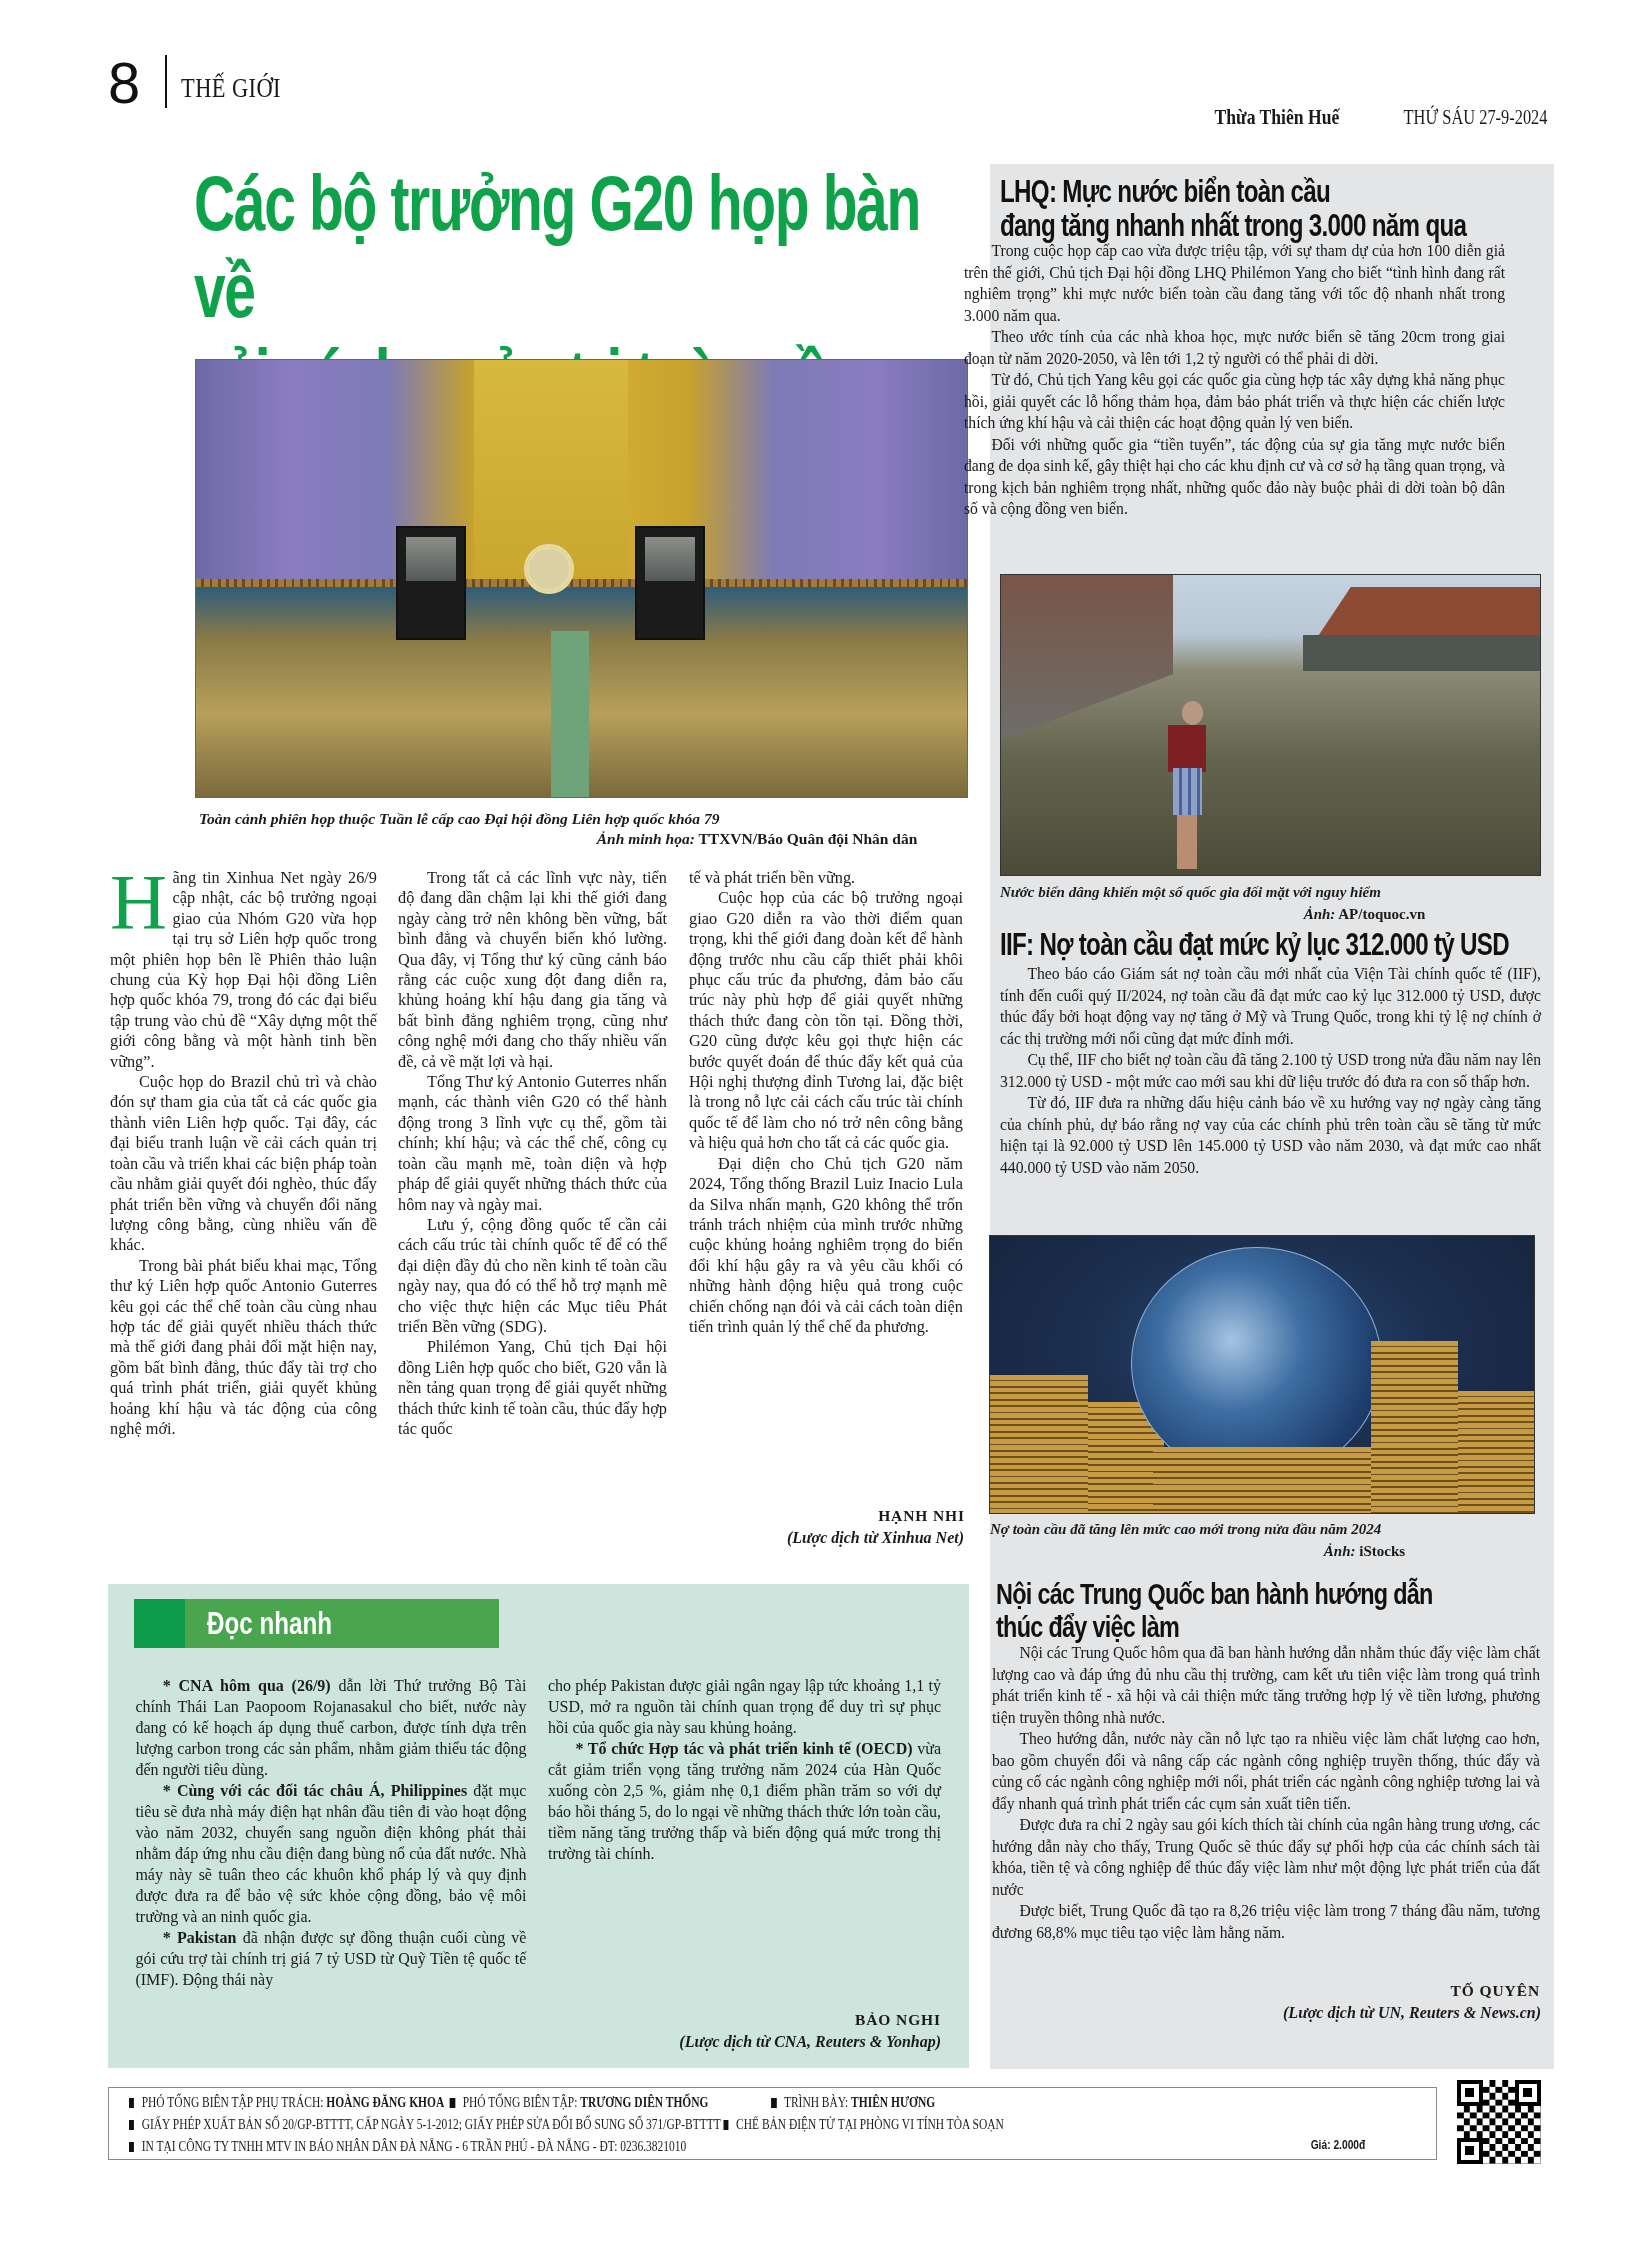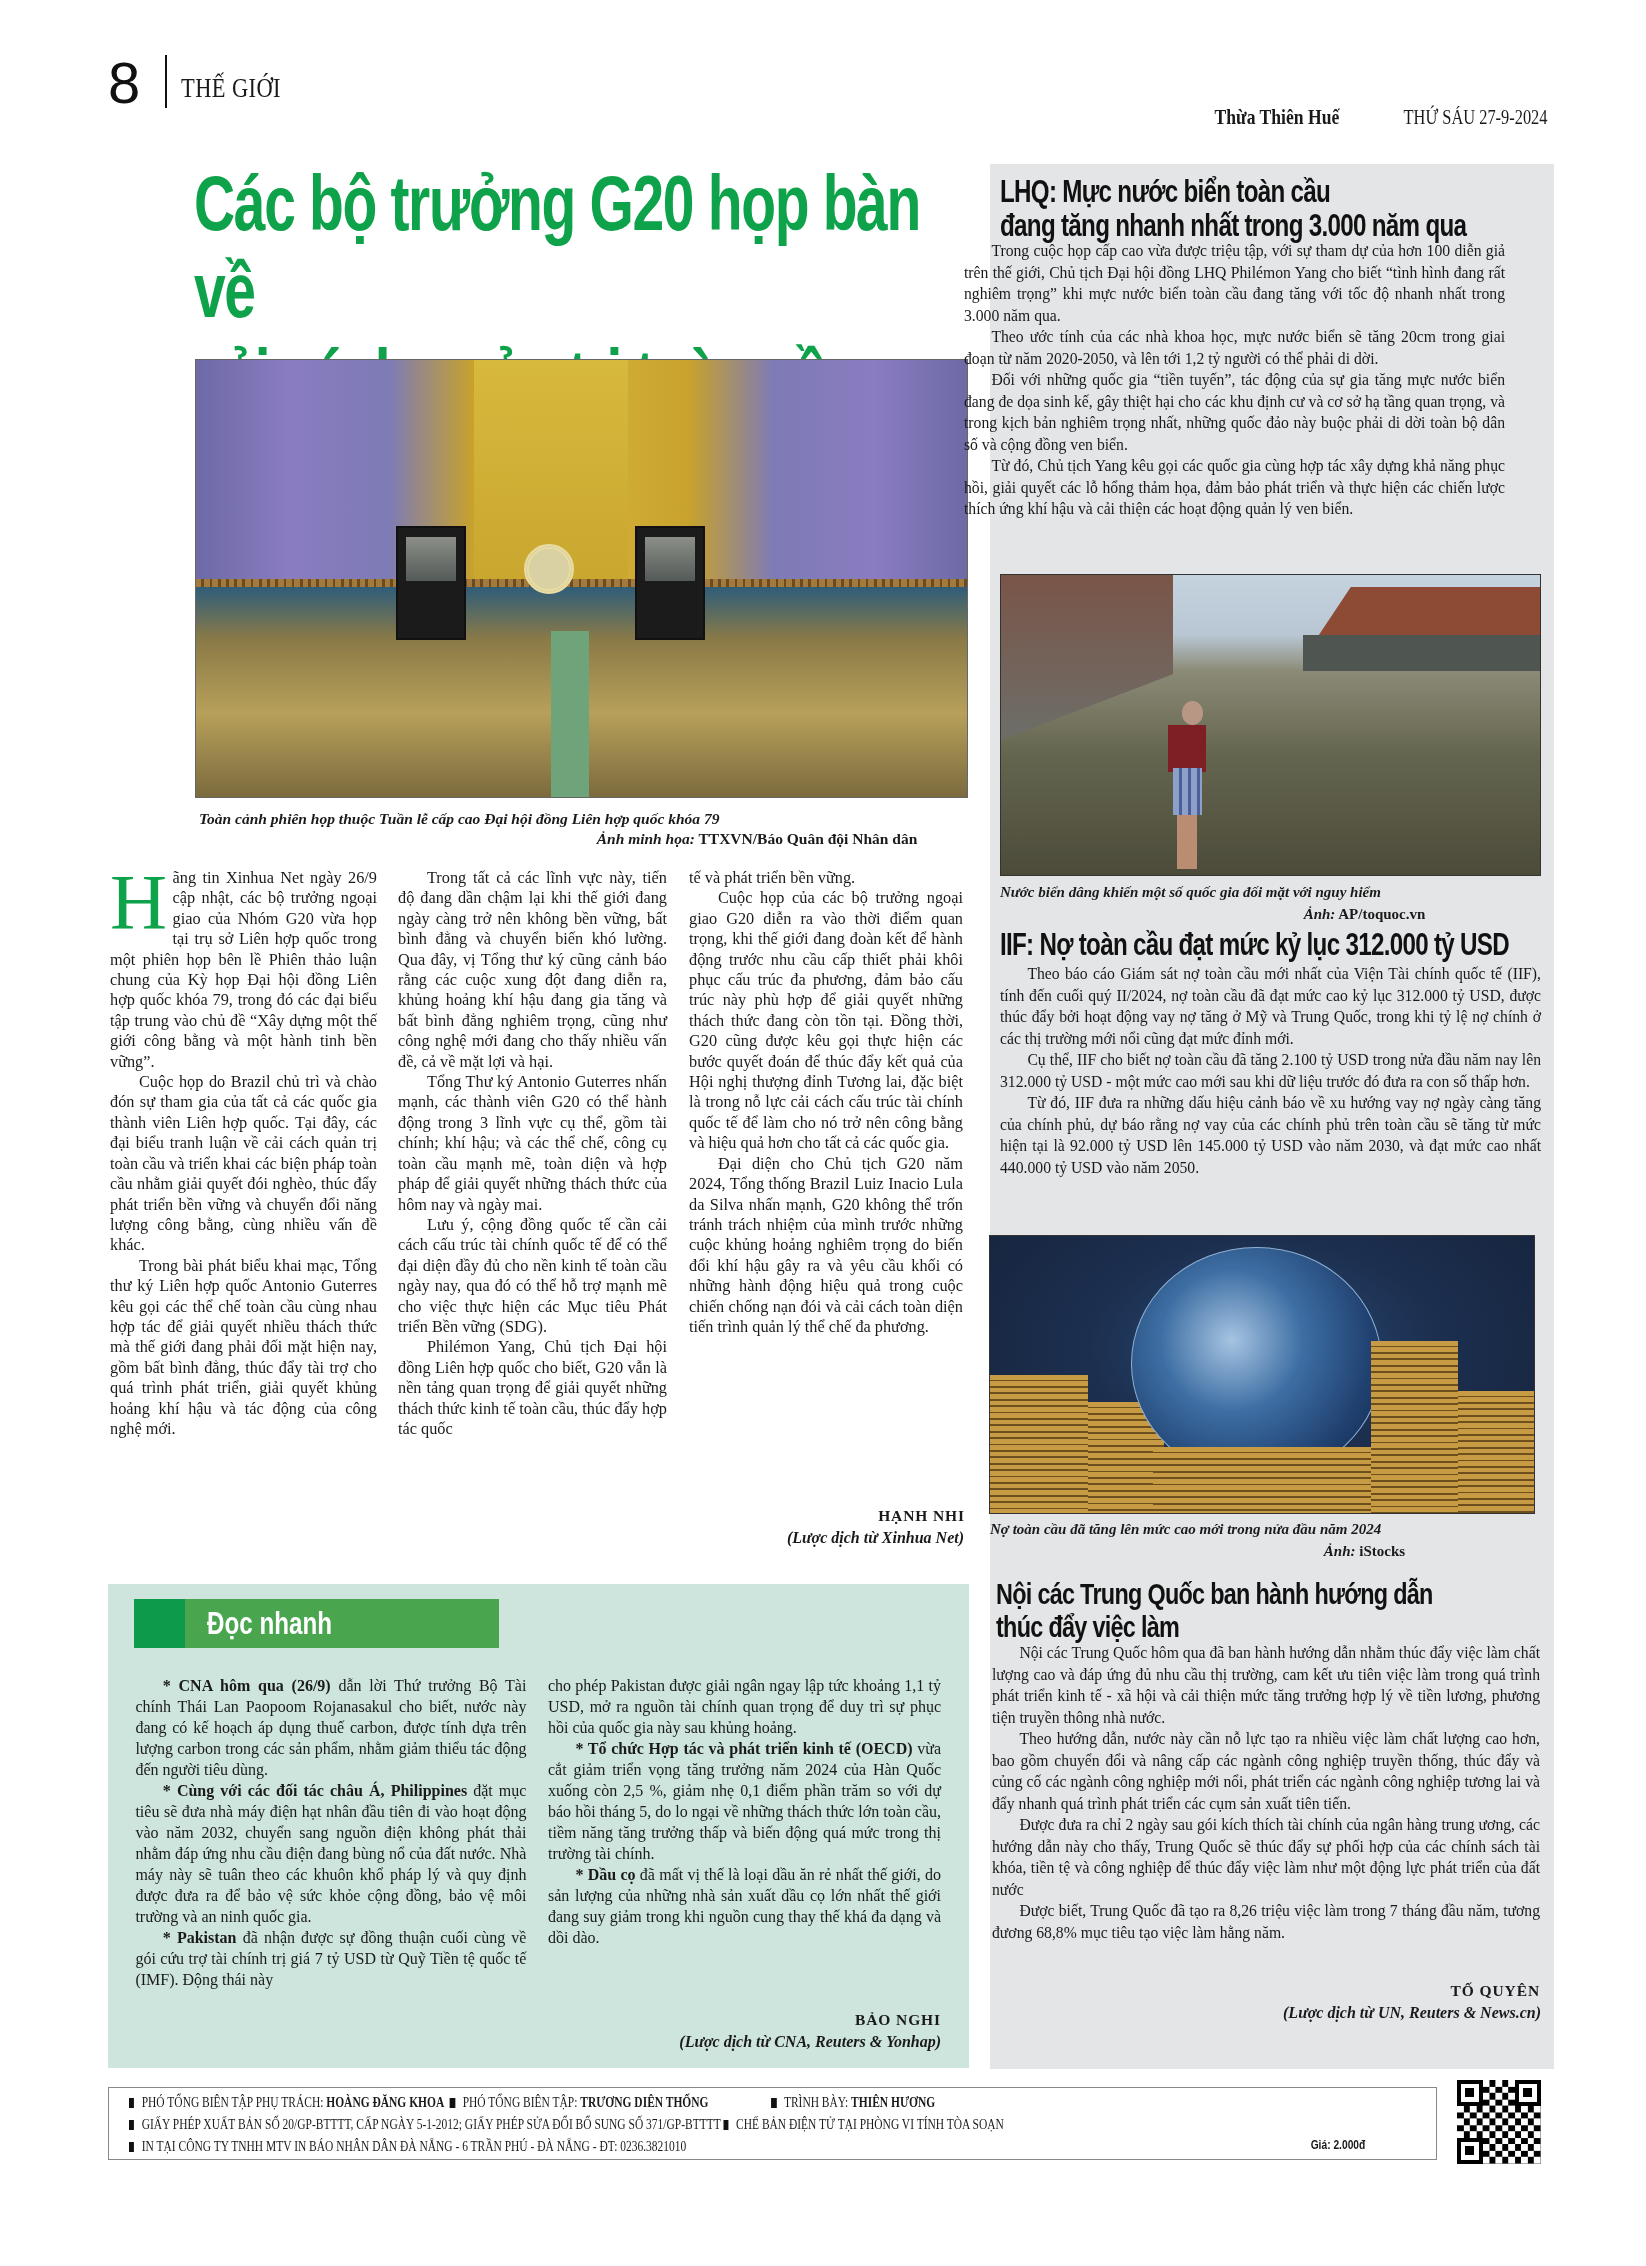--- a/index.html
+++ b/index.html
@@ -133,22 +133,22 @@
 
 <div class="sidebar"></div>
 
 <div class="side-title" style="left:1000px; top:175px; font-size:31px; line-height:34px; width:731px;">
   <div>LHQ: Mực nước biển toàn cầu</div>
   <div>đang tăng nhanh nhất trong 3.000 năm qua</div>
 </div>
 <div class="side-text" style="left:964px; top:240px; width:541px;">
   <p>Trong cuộc họp cấp cao vừa được triệu tập, với sự tham dự của hơn 100 diễn giả trên thế giới, Chủ tịch Đại hội đồng LHQ Philémon Yang cho biết “tình hình đang rất nghiêm trọng” khi mực nước biển toàn cầu đang tăng với tốc độ nhanh nhất trong 3.000 năm qua.</p>
   <p>Theo ước tính của các nhà khoa học, mực nước biển sẽ tăng 20cm trong giai đoạn từ năm 2020-2050, và lên tới 1,2 tỷ người có thể phải di dời.</p>
+  <p>Từ đó, Chủ tịch Yang kêu gọi các quốc gia cùng hợp tác xây dựng khả năng phục hồi, giải quyết các lỗ hổng thảm họa, đảm bảo phát triển và thực hiện các chiến lược thích ứng khí hậu và cải thiện các hoạt động quản lý ven biển.</p>
   <p>Đối với những quốc gia “tiền tuyến”, tác động của sự gia tăng mực nước biển đang đe dọa sinh kế, gây thiệt hại cho các khu định cư và cơ sở hạ tầng quan trọng, và trong kịch bản nghiêm trọng nhất, những quốc đảo này buộc phải di dời toàn bộ dân số và cộng đồng ven biển.</p>
-  <p>Từ đó, Chủ tịch Yang kêu gọi các quốc gia cùng hợp tác xây dựng khả năng phục hồi, giải quyết các lỗ hổng thảm họa, đảm bảo phát triển và thực hiện các chiến lược thích ứng khí hậu và cải thiện các hoạt động quản lý ven biển.</p>
 </div>
 <div class="photo flood" style="left:1000px; top:574px; width:541px; height:302px;">
   <div class="wall"></div>
   <div class="roof"></div>
   <div class="house"></div>
   <div class="man">
     <div class="head"></div>
     <div class="shirt"></div>
     <div class="sarong"></div>
     <div class="legs"></div>
@@ -199,21 +199,20 @@
     <div class="label">Đọc nhanh</div>
   </div>
   <div class="quick-col" style="left:27.4px; top:91px; width:391px;">
     <p><b>* CNA hôm qua (26/9)</b><span> dẫn lời Thứ trưởng Bộ Tài chính Thái Lan Paopoom Rojanasakul cho biết, nước này đang có kế hoạch áp dụng thuế carbon, được tính dựa trên lượng carbon trong các sản phẩm, nhằm giảm thiểu tác động đến người tiêu dùng.</span></p>
     <p><b>* Cùng với các đối tác châu Á, Philippines</b><span> đặt mục tiêu sẽ đưa nhà máy điện hạt nhân đầu tiên đi vào hoạt động vào năm 2032, chuyển sang nguồn điện không phát thải nhằm đáp ứng nhu cầu điện đang bùng nổ của đất nước. Nhà máy này sẽ tuân theo các khuôn khổ pháp lý và quy định được đưa ra để bảo vệ sức khỏe cộng đồng, bảo vệ môi trường và an ninh quốc gia.</span></p>
     <p><b>* Pakistan</b><span> đã nhận được sự đồng thuận cuối cùng về gói cứu trợ tài chính trị giá 7 tỷ USD từ Quỹ Tiền tệ quốc tế (IMF). Động thái này</span></p>
   </div>
   <div class="quick-col" style="left:440px; top:91px; width:393px;">
     <p class="noindent"><span>cho phép Pakistan được giải ngân ngay lập tức khoảng 1,1 tỷ USD, mở ra nguồn tài chính quan trọng để duy trì sự phục hồi của quốc gia này sau khủng hoảng.</span></p>
     <p><b>* Tổ chức Hợp tác và phát triển kinh tế (OECD)</b><span> vừa cắt giảm triển vọng tăng trưởng năm 2024 của Hàn Quốc xuống còn 2,5 %, giảm nhẹ 0,1 điểm phần trăm so với dự báo hồi tháng 5, do lo ngại về những thách thức lớn toàn cầu, tiềm năng tăng trưởng thấp và biến động quá mức trong thị trường tài chính.</span></p>
-    <p><b>* Dầu cọ</b><span> đã mất vị thế là loại dầu ăn rẻ nhất thế giới, do sản lượng của những nhà sản xuất dầu cọ lớn nhất thế giới đang suy giảm trong khi nguồn cung thay thế khá đa dạng và dồi dào.</span></p>
   </div>
   <div class="byline" style="left:548px; top:426px; width:285px;">BẢO NGHI</div>
   <div class="source" style="left:475px; top:448px; width:358px;">(Lược dịch từ CNA, Reuters &amp; Yonhap)</div>
 </div>
 
 <div class="footer">
   <div class="row" style="left:20px; top:6.4px;">
     <span class="sq"></span><span>PHÓ TỔNG BIÊN TẬP PHỤ TRÁCH:</span> <b>HOÀNG ĐĂNG KHOA</b>
     &nbsp;<span class="sq"></span><span>PHÓ TỔNG BIÊN TẬP:</span> <b>TRƯƠNG DIÊN THỐNG</b>
     <span style="display:inline-block;width:73px;"></span><span class="sq"></span><span>TRÌNH BÀY:</span> <b>THIÊN HƯƠNG</b>

